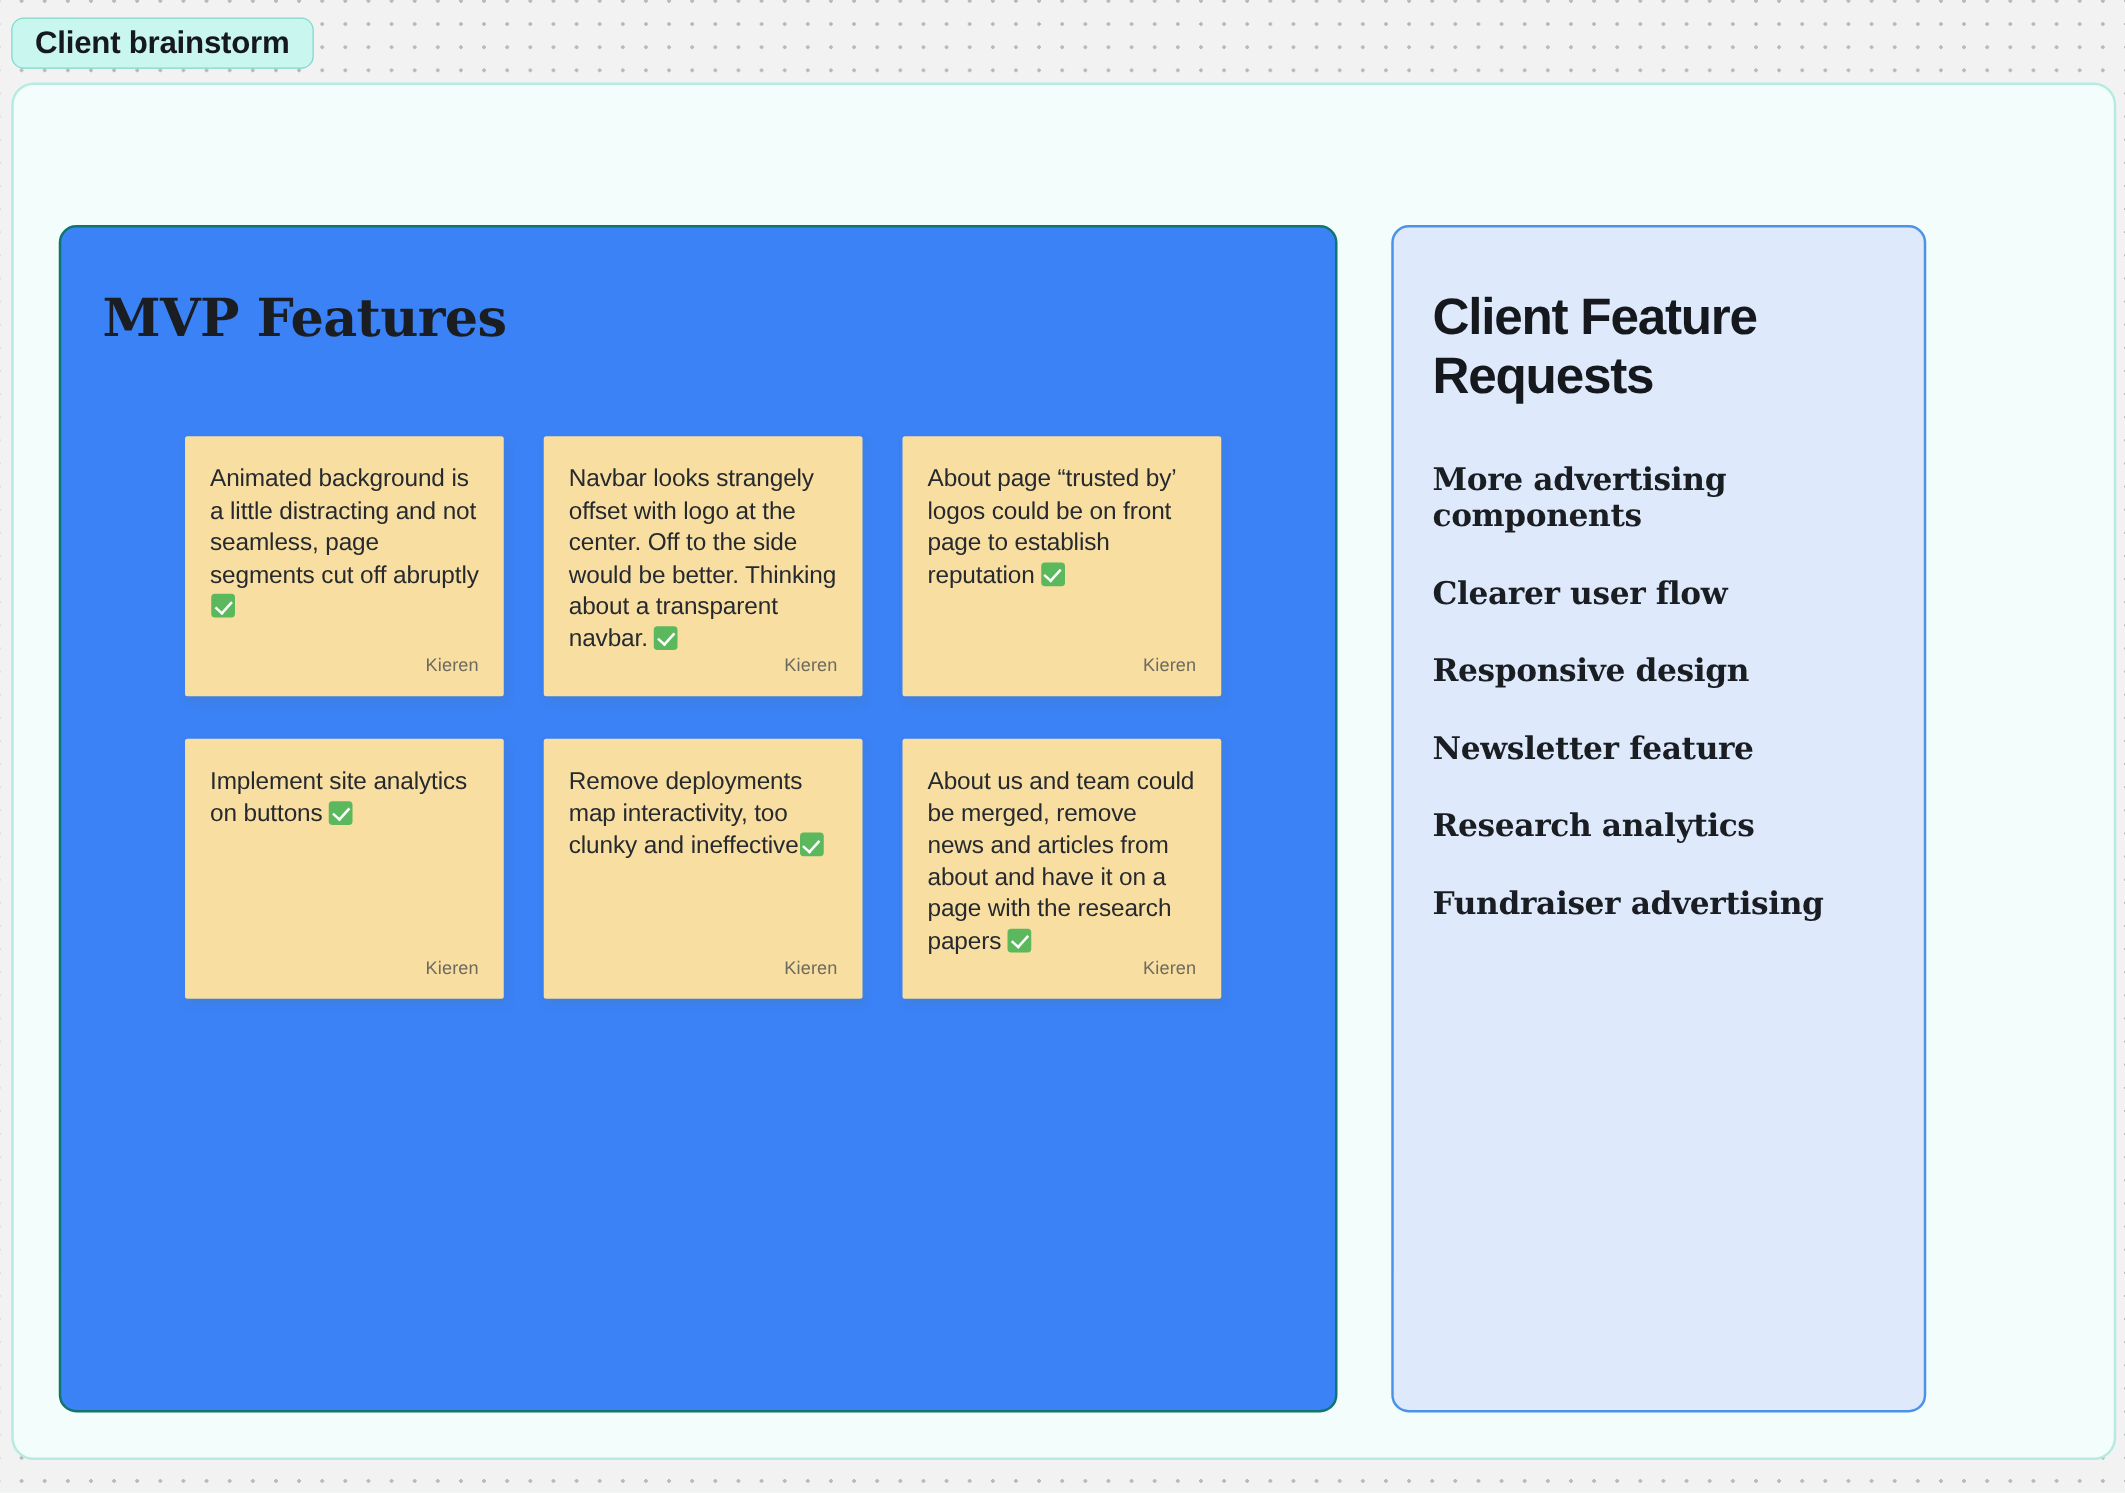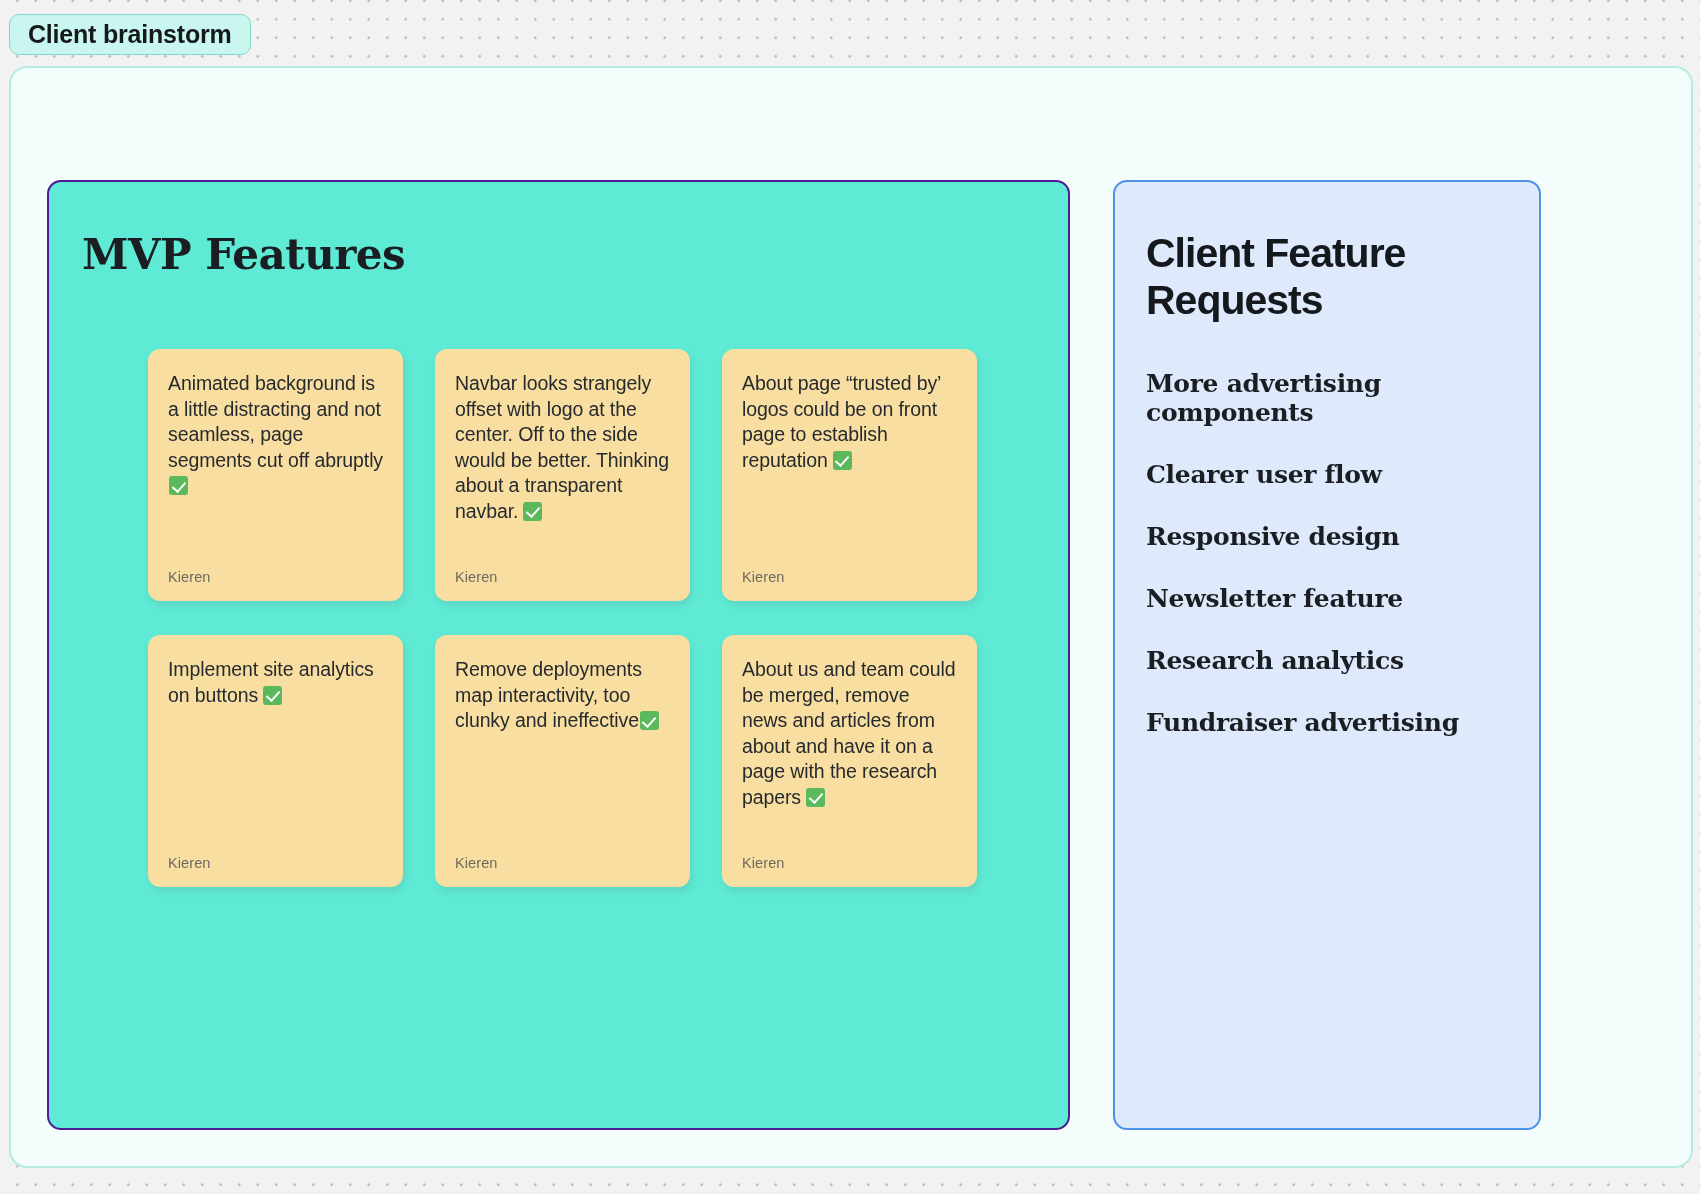--- a/index.html
+++ b/index.html
@@ -61,22 +61,22 @@
     width: 1600px;
     height: 950px;
     display: flex;
     gap: 43px;
     align-items: stretch;
   }
 
   
   .panel-mvp {
     width: 1023px;
-    background: #5eead4;
-    border: 2px solid #4c1d95;
+    background: #3b82f6;
+    border: 2px solid #0f766e;
     border-radius: 14px;
     padding: 48px 0 0 0;
     position: relative;
   }
   .panel-mvp-title {
     font-family: "DejaVu Serif", "Liberation Serif", serif;
     font-size: 42px;
     font-weight: 700;
     color: #1a1d21;
     letter-spacing: -0.5px;
@@ -87,39 +87,40 @@
     margin-top: 70px;
     margin-left: 99px;
     display: grid;
     grid-template-columns: repeat(3, 255px);
     column-gap: 32px;
     row-gap: 34px;
   }
 
   .note {
     background: #f8dfa1;
-    border-radius: 12px;
+    border-radius: 2px;
     width: 255px;
-    height: 252px;
+    height: 208px;
     padding: 22px 20px 16px 20px;
     display: flex;
     flex-direction: column;
     justify-content: space-between;
     box-shadow: 2px 4px 7px rgba(90, 110, 110, 0.17);
   }
   .note-text {
     font-size: 19.5px;
     line-height: 25.5px;
     color: #262a2e;
     letter-spacing: -0.1px;
   }
   .note-author {
     font-size: 14.5px;
     color: #6d6a5f;
     letter-spacing: 0.1px;
+    text-align: right;
   }
 
   
   .chk {
     display: inline-block;
     width: 19px;
     height: 19px;
     background: #5cb85c;
     border-radius: 3px;
     position: relative;

